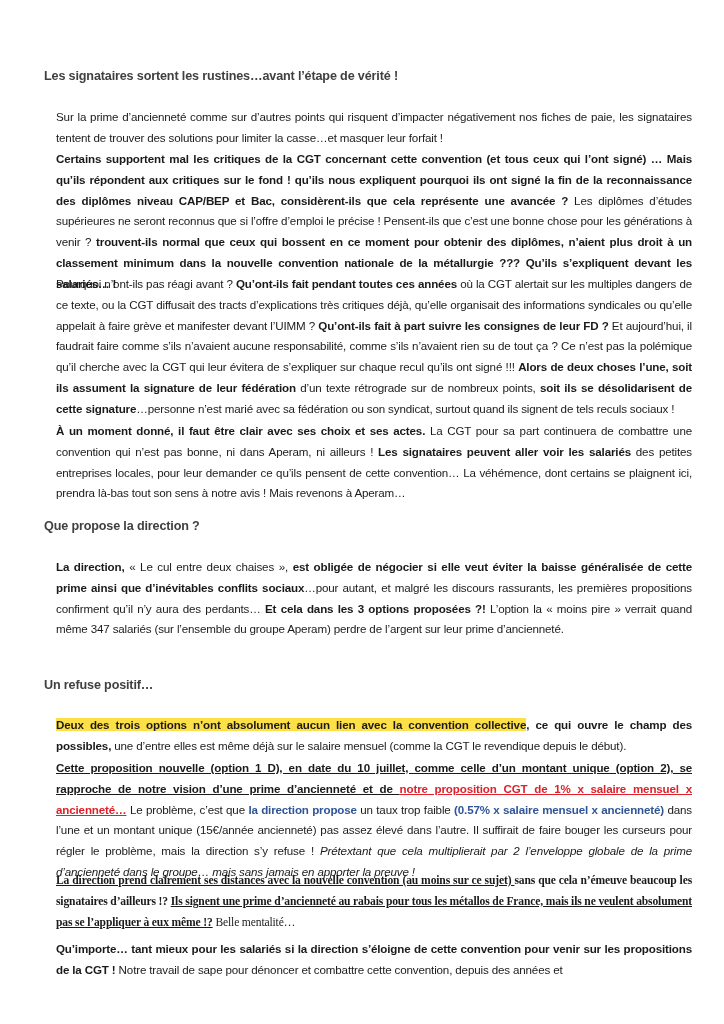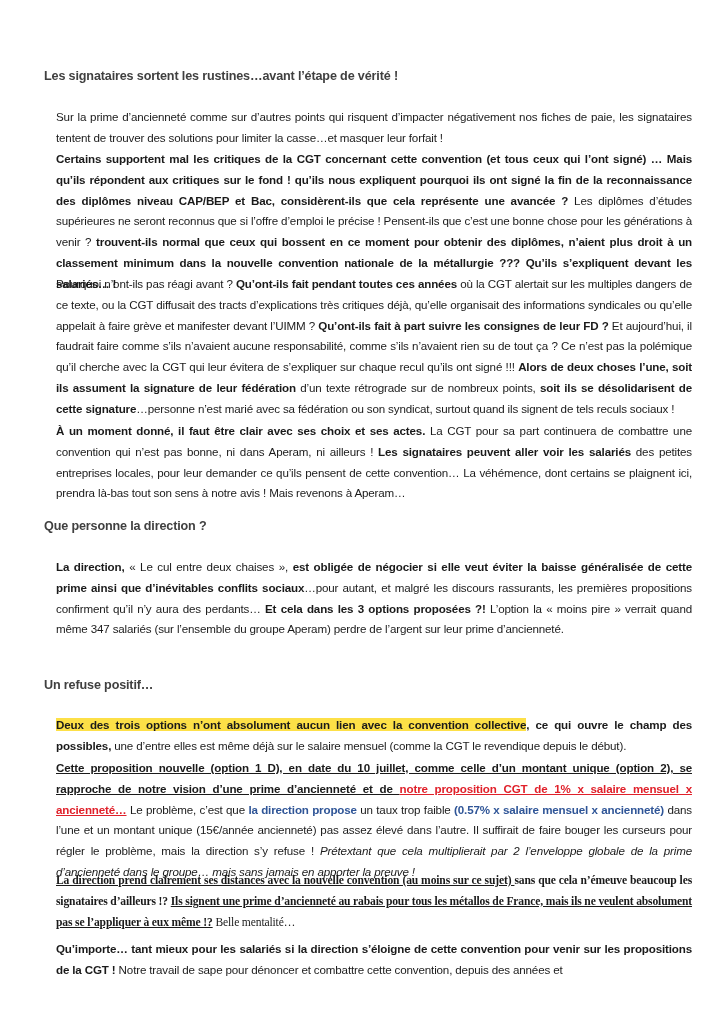--- a/index.html
+++ b/index.html
@@ -27,21 +27,21 @@
   <div class="h" style="top:66px;">Les signataires sortent les rustines…avant l’étape de vérité !</div>
 
   <p style="top:95px;">Sur la prime d’ancienneté comme sur d’autres points qui risquent d’impacter négativement nos fiches de paie, les signataires tentent de trouver des solutions pour limiter la casse…et masquer leur forfait !</p>
 
   <p style="top:137px;"><b>Certains supportent mal les critiques de la CGT concernant cette convention (et tous ceux qui l’ont signé) … Mais qu’ils répondent aux critiques sur le fond ! qu’ils nous expliquent pourquoi ils ont signé la fin de la reconnaissance des diplômes niveau CAP/BEP et Bac, considèrent-ils que cela représente une avancée ?</b><span> Les diplômes d’études supérieures ne seront reconnus que si l’offre d’emploi le précise ! Pensent-ils que c’est une bonne chose pour les générations à venir ? </span><b>trouvent-ils normal que ceux qui bossent en ce moment pour obtenir des diplômes, n’aient plus droit à un classement minimum dans la nouvelle convention nationale de la métallurgie ??? Qu’ils s’expliquent devant les salariés… !</b></p>
 
   <p style="top:262px;"><span>Pourquoi n’ont-ils pas réagi avant ? </span><b>Qu’ont-ils fait pendant toutes ces années</b><span> où la CGT alertait sur les multiples dangers de ce texte, ou la CGT diffusait des tracts d’explications très critiques déjà, qu’elle organisait des informations syndicales ou qu’elle appelait à faire grève et manifester devant l’UIMM ? </span><b>Qu’ont-ils fait à part suivre les consignes de leur FD ?</b><span> Et aujourd’hui, il faudrait faire comme s’ils n’avaient aucune responsabilité, comme s’ils n’avaient rien su de tout ça ? Ce n’est pas la polémique qu’il cherche avec la CGT qui leur évitera de s’expliquer sur chaque recul qu’ils ont signé !!! </span><b>Alors de deux choses l’une, soit ils assument la signature de leur fédération</b><span> d’un texte rétrograde sur de nombreux points, </span><b>soit ils se désolidarisent de cette signature</b><span>…personne n’est marié avec sa fédération ou son syndicat, surtout quand ils signent de tels reculs sociaux !</span></p>
 
   <p style="top:409px;"><b>À un moment donné, il faut être clair avec ses choix et ses actes.</b><span> La CGT pour sa part continuera de combattre une convention qui n’est pas bonne, ni dans Aperam, ni ailleurs ! </span><b>Les signataires peuvent aller voir les salariés</b><span> des petites entreprises locales, pour leur demander ce qu’ils pensent de cette convention… La véhémence, dont certains se plaignent ici, prendra là-bas tout son sens à notre avis ! Mais revenons à Aperam…</span></p>
 
-  <div class="h" style="top:516px;">Que personne la direction ?</div>
+  <div class="h" style="top:516px;">Que propose la direction ?</div>
 
   <p style="top:545px;"><b>La direction,</b><span> « Le cul entre deux chaises », </span><b>est obligée de négocier si elle veut éviter la baisse généralisée de cette prime ainsi que d’inévitables conflits sociaux</b><span>…pour autant, et malgré les discours rassurants, les premières propositions confirment qu’il n’y aura des perdants… </span><b>Et cela dans les 3 options proposées ?!</b><span> L’option la « moins pire » verrait quand même 347 salariés (sur l’ensemble du groupe Aperam) perdre de l’argent sur leur prime d’ancienneté.</span></p>
 
   <div class="h" style="top:675px;">Un refuse positif…</div>
 
   <p style="top:703px;"><b class="hl">Deux des trois options n’ont absolument aucun lien avec la convention collective</b><b>, ce qui ouvre le champ des possibles,</b><span> une d’entre elles est même déjà sur le salaire mensuel (comme la CGT le revendique depuis le début).</span></p>
 
   <p style="top:746px;"><b><u>Cette proposition nouvelle (option 1 D), en date du 10 juillet, comme celle d’un montant unique (option 2), se rapproche de notre vision d’une prime d’ancienneté et de </u></b><b><u class="red">notre proposition CGT de 1% x salaire mensuel x ancienneté…</u></b><span> Le problème, c’est que </span><span class="blue">la direction propose</span><span> un taux trop faible </span><span class="blue">(0.57% x salaire mensuel x ancienneté)</span><span> dans l’une et un montant unique (15€/année ancienneté) pas assez élevé dans l’autre. Il suffirait de faire bouger les curseurs pour régler le problème, mais la direction s’y refuse ! </span><i>Prétextant que cela multiplierait par 2 l’enveloppe globale de la prime d’ancienneté dans le groupe… mais sans jamais en apporter la preuve !</i></p>
 
   <p style="top:859px;font-family:Liberation Serif, serif;"><b><u>La direction prend clairement ses distances avec la nouvelle convention (au moins sur ce sujet) </u></b><b>sans que cela n’émeuve beaucoup les signataires d’ailleurs !? </b><b><u>Ils signent une prime d’ancienneté au rabais pour tous les métallos de France, mais ils ne veulent absolument pas se l’appliquer à eux même !?</u></b><span>  Belle mentalité…</span></p>

